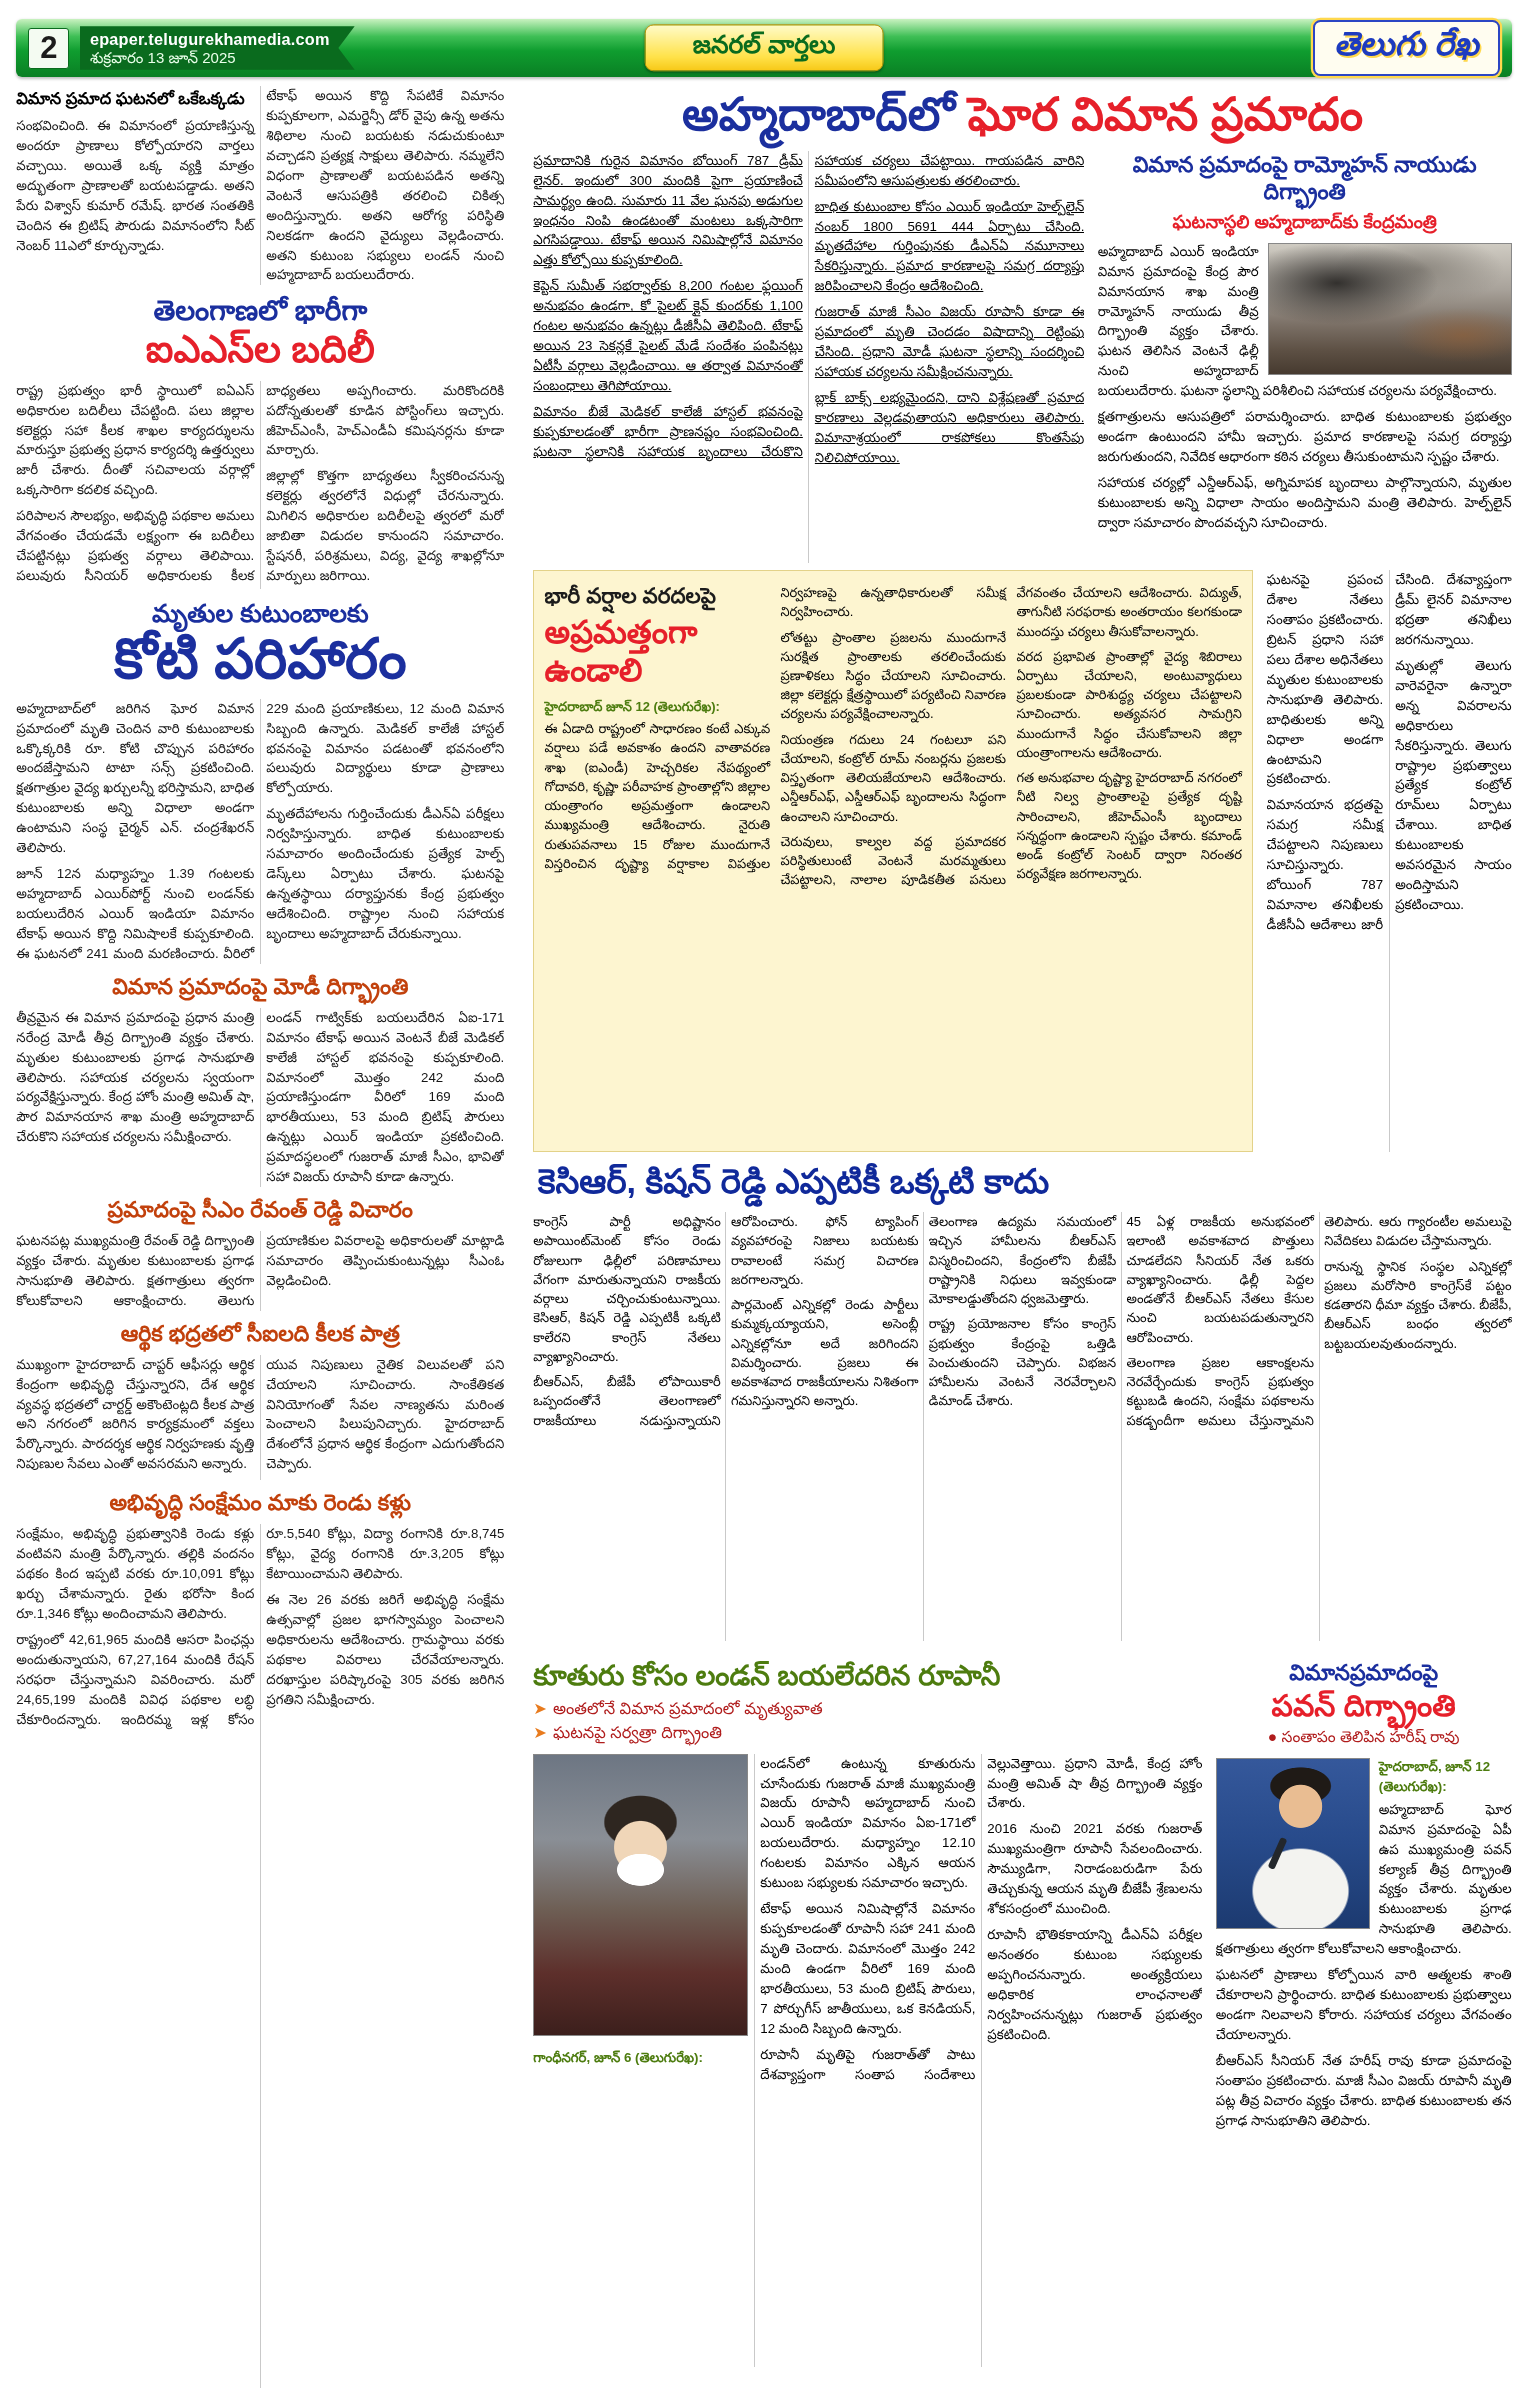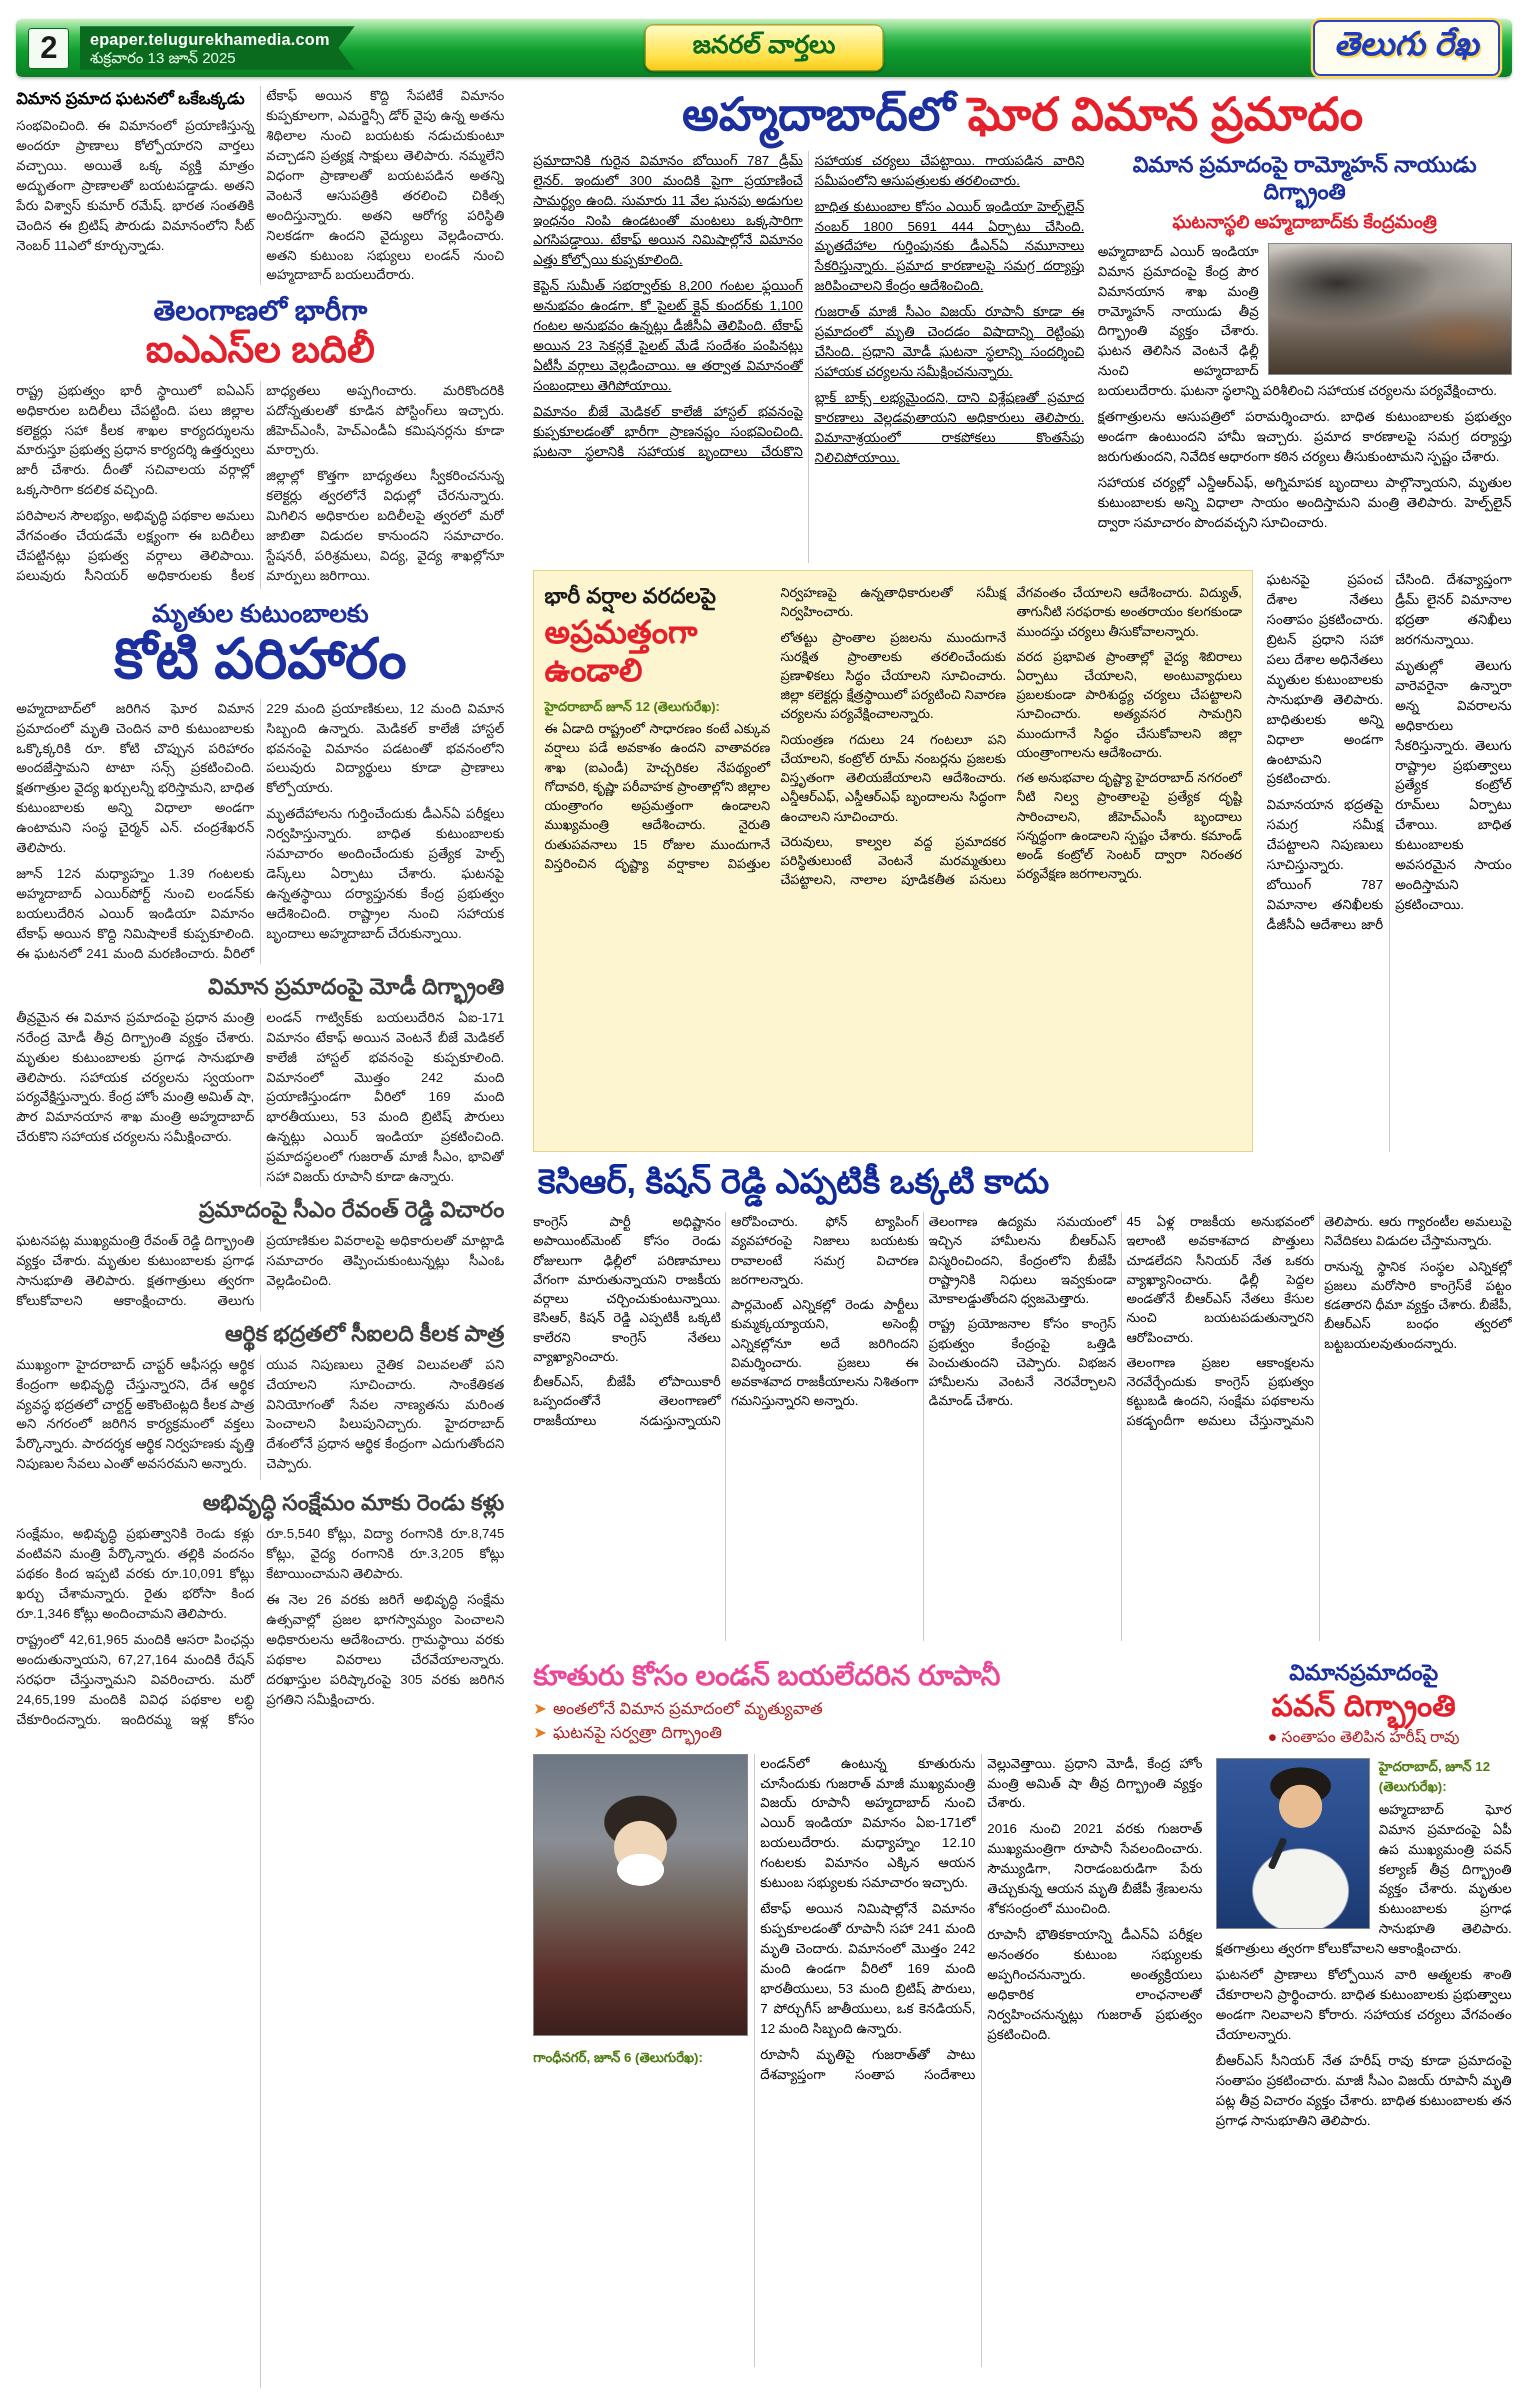--- a/index.html
+++ b/index.html
@@ -53,21 +53,21 @@
   .left-region {
     column-count:2; column-gap:12px; column-rule:0.7px solid #c9c9c9;
     font-size:13.3px; line-height:1.5; color:#161616; overflow:hidden; height:100%;
   }
   .h-black { font-size:16.3px; font-weight:bold; color:#000; margin:0 0 6px; }
   .span-head { column-span:all; text-align:center; margin:9px 0 9px; }
   .h-ias .l1 { font-size:28px; font-weight:bold; color:#1b2f9e; line-height:1.2; }
   .h-ias .l2 { font-size:38px; font-weight:bold; color:#e6202a; line-height:1.15; }
   .h-koti .l1 { font-size:25px; font-weight:bold; color:#1b2f9e; line-height:1.2; }
   .h-koti .l2 { font-size:56px; font-weight:bold; color:#1b2f9e; line-height:1.1; }
-  .h-sub { column-span:all; text-align:right; font-size:22px; font-weight:bold; color:#404040; margin:9px 0 7.4px; line-height:1.25; }
+  .h-sub { column-span:all; text-align:center; font-size:22px; font-weight:bold; color:#c2410c; margin:9px 0 7.4px; line-height:1.25; }
 
   
   .main-region { display:flex; flex-direction:column; overflow:hidden; }
   .main-headline { text-align:center; font-size:46px; line-height:1.15; margin:1.5px 0 10.3px; }
   .hl-blue { color:#1b2f9e; font-weight:bold; }
   .hl-red  { color:#e6202a; font-weight:bold; }
 
   .band-a-row { display:flex; gap:13.3px; height:412px; overflow:hidden; }
   .main-cols {
     flex:1; column-count:2; column-gap:12px; column-rule:0.7px solid #c9c9c9;
@@ -100,21 +100,21 @@
 
   .band-c { margin-top:9px; height:489px; overflow:hidden; }
   .kcr-headline { font-size:34px; font-weight:bold; color:#10299a; line-height:1.2; margin:0 0 10.3px 4.4px; }
   .kcr-cols {
     column-count:5; column-gap:10.3px; column-rule:0.7px solid #c9c9c9;
     font-size:13px; line-height:1.48; height:429px; overflow:hidden;
   }
 
   .band-d { display:flex; gap:13.3px; margin-top:9px; flex:1; overflow:hidden; }
   .rupani { flex:1; overflow:hidden; }
-  .rupani-headline { font-size:28px; font-weight:bold; color:#ec4899; line-height:1.2; margin-bottom:6px; }
+  .rupani-headline { font-size:28px; font-weight:bold; color:#4d7c0f; line-height:1.2; margin-bottom:6px; }
   .bullets { margin:1.5px 0 7.4px; }
   .bullet { font-size:16.3px; font-weight:normal; color:#b01c1c; margin:1.5px 0; }
   .bullet .arrow { color:#e87b1e; margin-right:6px; }
   .rupani-body {
     column-count:3; column-gap:12px; column-rule:0.7px solid #c9c9c9;
     font-size:13.3px; line-height:1.5; height:613px; overflow:hidden;
   }
   .rupani-photo {
     display:inline-block; width:100%; height:282px; margin-bottom:6px;
     background:

